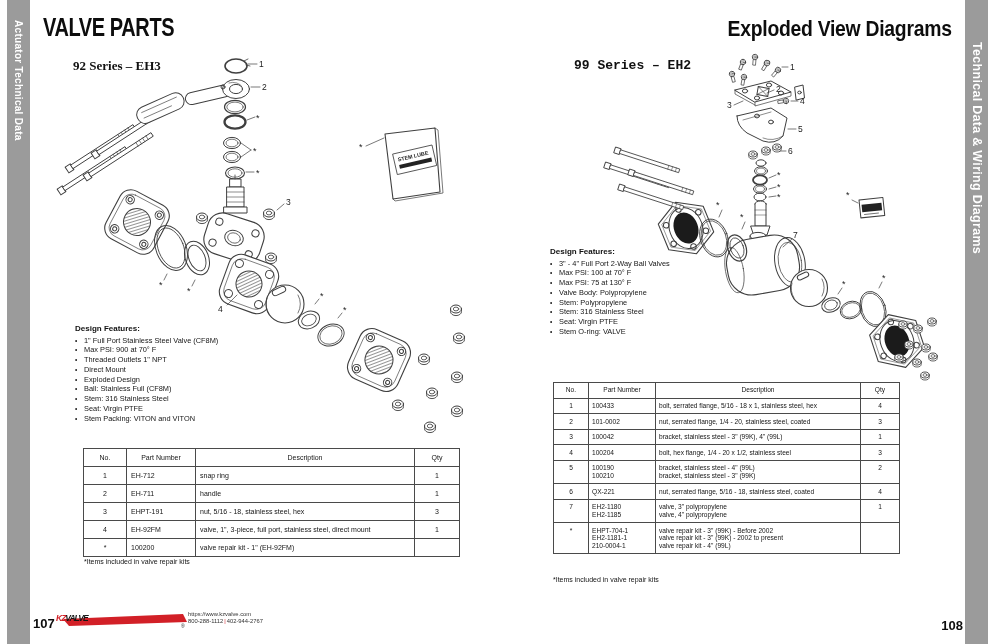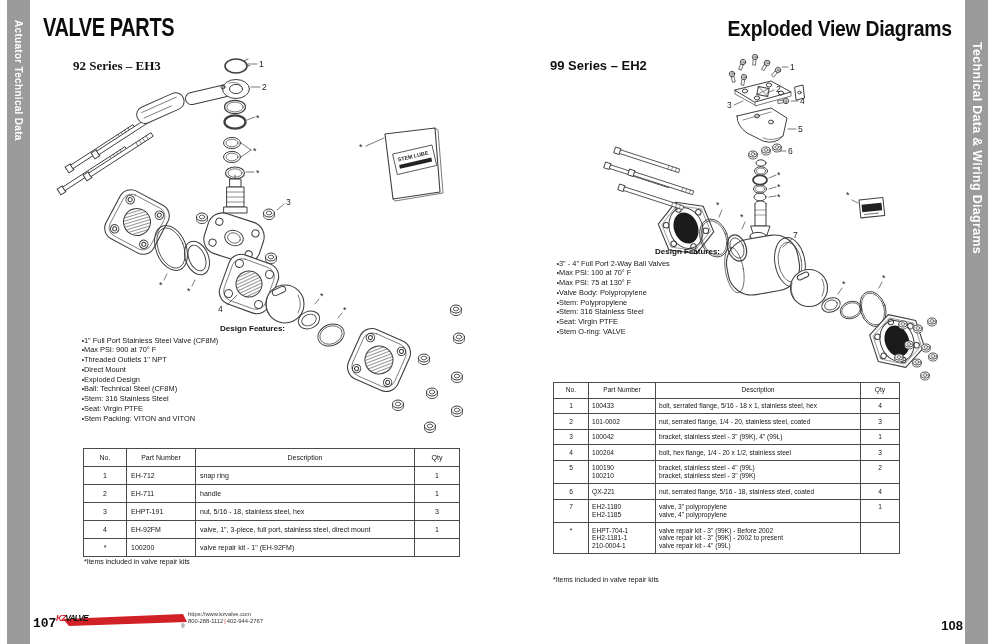--- a/index.html
+++ b/index.html
@@ -14,23 +14,23 @@
   .vtext{writing-mode:vertical-rl;color:#fff;font-weight:bold;white-space:nowrap;letter-spacing:.3px;}
   .strip-left .vtext{font-size:10px;padding-top:20px;}
   .strip-right .vtext{font-size:12.5px;padding-top:42px;}
   
   .title-left{position:absolute;left:43px;top:13px;font-size:25px;font-weight:bold;letter-spacing:-.5px;
     transform:scaleX(.8);transform-origin:left top;white-space:nowrap;color:#0d0d0d;}
   .title-right{position:absolute;right:43px;top:16px;font-size:22px;font-weight:bold;letter-spacing:-.3px;
     transform:scaleX(.88);transform-origin:right top;white-space:nowrap;color:#0d0d0d;}
   .series-heading{position:absolute;font-size:13px;font-weight:bold;white-space:nowrap;}
   #h92{left:73px;top:58px;font-family:Liberation Serif, serif;}
-  #h99{left:550px;top:58px;}
+  #h99{left:574px;top:58px;font-family:Liberation Mono, monospace;}
   
-  .features{position:absolute;text-align:right;}
+  .features{position:absolute;}
   #f92{left:75px;top:324px;width:210px;}
   #f99{left:550px;top:247px;width:170px;}
   .features .ft{font-weight:bold;font-size:8px;margin-bottom:2.5px;}
   .feature-item{display:flex;font-size:7.4px;line-height:9.8px;color:#151515;white-space:nowrap;}
   .feature-item .bullet{width:9px;flex:0 0 9px;font-size:6.5px;}
   
   table{border-collapse:collapse;position:absolute;background:#fff;table-layout:fixed;}
   th,td{border:1px solid #4a4a4a;vertical-align:top;white-space:pre-line;color:#151515;}
   th{font-weight:normal;text-align:center;}
   #t92{left:83px;top:448px;font-size:7px;}
@@ -52,21 +52,21 @@
   #fn99{left:553px;top:576px;}
   
   svg.diagram{position:absolute;}
   #svg92{left:55px;top:50px;}
   #svg99{left:585px;top:50px;}
   svg text{fill:#222;stroke:none;font-size:8.5px;font-family:"Liberation Sans",sans-serif;}
   svg text.ast{font-size:9px;}
   svg text.cardtxt{font-size:5.4px;font-weight:bold;}
   
   .pagenum{position:absolute;font-size:13px;font-weight:bold;color:#0d0d0d;}
-  #pageL{left:33px;top:616px;font-family:Liberation Mono, monospace;}
+  #pageL{left:33px;top:616px;}
   #pageR{right:32px;top:618px;}
   #logo{position:absolute;left:55px;top:599px;}
   .contact{position:absolute;left:188px;top:611px;font-size:5.8px;line-height:6.8px;color:#333;white-space:nowrap;}
   .contact .pipe{color:#d22027;padding:0 1px;}
 </style>
 </head>
 <body>
 
 <div class="strip strip-left">
   <span class="vtext">Actuator Technical Data</span>
@@ -489,21 +489,21 @@
       <div class="feature-item">
         <span class="bullet">•</span>
         <span>Direct Mount</span>
       </div>
       <div class="feature-item">
         <span class="bullet">•</span>
         <span>Exploded Design</span>
       </div>
       <div class="feature-item">
         <span class="bullet">•</span>
-        <span>Ball: Technical Steel (CF8M)</span>
+        <span>Ball: Stainless Full (CF8M)</span>
       </div>
       <div class="feature-item">
         <span class="bullet">•</span>
         <span>Stem: 316 Stainless Steel</span>
       </div>
       <div class="feature-item">
         <span class="bullet">•</span>
         <span>Seat: Virgin PTFE</span>
       </div>
       <div class="feature-item">

